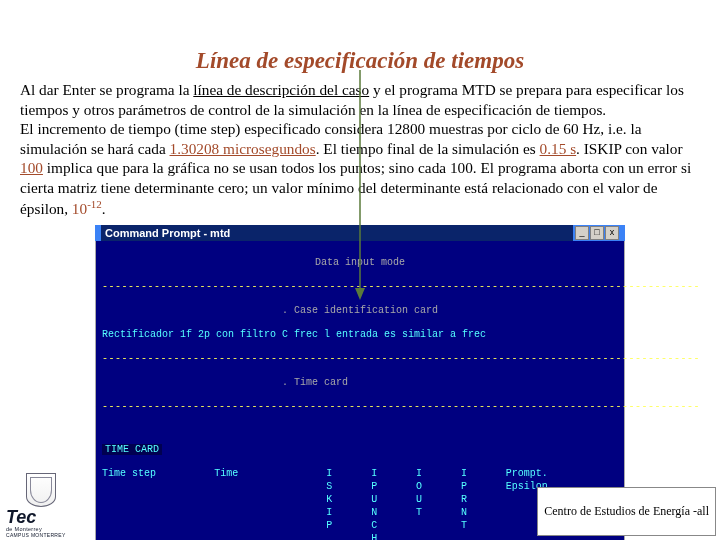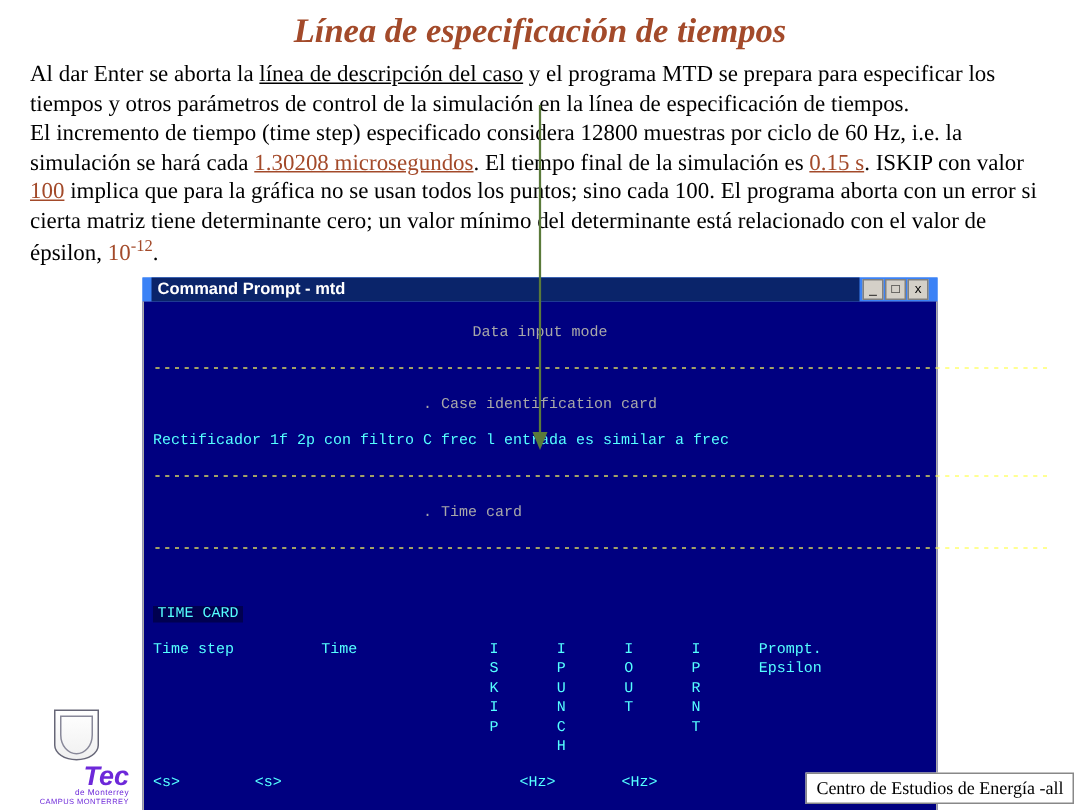--- a/index.html
+++ b/index.html
@@ -11,20 +11,21 @@
     position: relative;
     overflow: hidden;
   }
   .title {
     text-align: center;
     font-weight: bold;
     font-style: italic;
     color: #a34a2a;
     font-size: 23px;
     padding: 8px 0 6px 0;
+    margin-top: 40px;
   }
   .body-text {
     font-size: 15.3px;
     color: #000;
     line-height: 1.28;
     padding: 0 14px 0 20px;
   }
   .body-text .ul { text-decoration: underline; }
   .body-text .red { color: #a34a2a; }
   .sup { font-size: 11px; vertical-align: super; text-align: center; }
@@ -85,32 +86,32 @@
   .line { line-height: 13px; }
   .dotline { letter-spacing: 0.5px; }
   .col-row { display: flex; justify-content: center; }
   .col { flex: 1; text-align: left; }
   .footer {
     position: absolute;
     bottom: 4px;
     right: 4px;
     border: 1px solid #888;
     background: #fff;
-    padding: 2px 6px;
+    padding: 16px 6px;
     font-size: 12px;
     color: #000;
   }
   .logo {
     position: absolute;
-    left: 16px;
+    left: 6px;
     bottom: 2px;
     width: 70px;
     font-family: Arial, sans-serif;
-    text-align: right;
-    color: #6d28d9;
+    text-align: left;
+    color: #0f172a;
   }
   .logo .shield {
     width: 30px; height: 34px;
     margin: 0 auto 2px auto;
     background: linear-gradient(#fff,#f0f0f0);
     border: 1px solid #667;
     border-bottom-left-radius: 50% 30%;
     border-bottom-right-radius: 50% 30%;
     position: relative;
   }
@@ -121,21 +122,21 @@
   .logo .tec { font-weight: bold; font-style: italic; font-size: 18px; line-height: 16px; }
   .logo .sub { font-size: 5.5px; letter-spacing: 0.3px; margin-top: 1px; }
   .logo .sub2 { font-size: 5px; letter-spacing: 0.3px; }
 </style>
 </head>
 <body>
 
 <div class="title">Línea de especificación de tiempos</div>
 
 <div class="body-text">
-  <span>Al dar Enter se aborta la </span><span class="ul">línea de descripción del caso</span><span> y el programa MTD se prepara para especificar los tiempos y otros parámetros de control de la simulación en la línea de especificación de tiempos.</span><br>
+  <span>Al dar Enter se programa la </span><span class="ul">línea de descripción del caso</span><span> y el programa MTD se prepara para especificar los tiempos y otros parámetros de control de la simulación en la línea de especificación de tiempos.</span><br>
   <span>El incremento de tiempo (time step) especificado considera 12800 muestras por ciclo de 60 Hz, i.e. la simulación se hará cada </span><span class="red ul">1.30208 microsegundos</span><span>.  El tiempo final de la simulación es </span><span class="red ul">0.15 s</span><span>.  ISKIP con valor </span><span class="red ul">100</span><span> implica que para la gráfica no se usan todos los puntos; sino cada 100.  El programa aborta con un error si cierta matriz tiene determinante cero; un valor mínimo del determinante está relacionado con el valor de épsilon, </span><span class="red">10</span><span class="red sup">-12</span><span>.</span>
 </div>
 
 <svg class="arrow" width="40" height="230">
   <line x1="20" y1="0" x2="20" y2="220" stroke="#5a7a3a" stroke-width="1.5"></line>
   <polygon points="20,230 15,218 25,218" fill="#5a7a3a"></polygon>
 </svg>
 
 <div class="screenshot">
   <div class="ss-titlebar">

